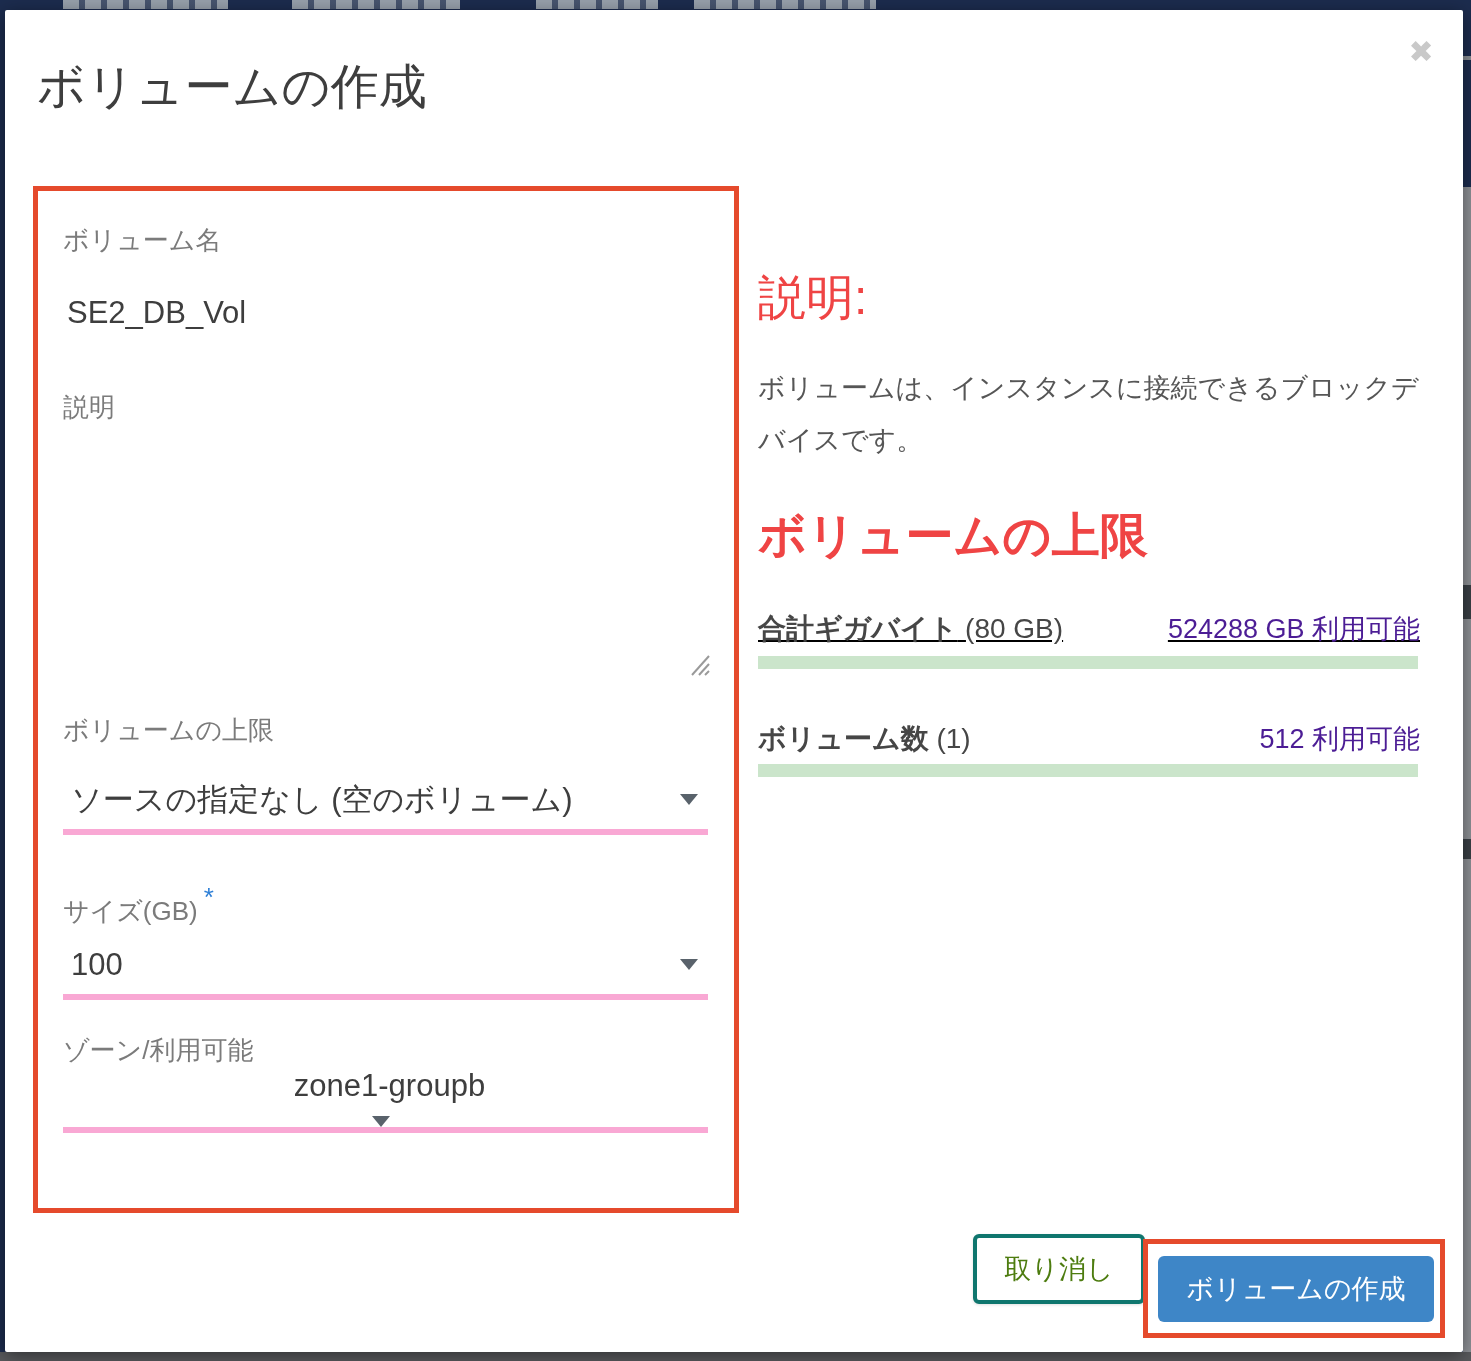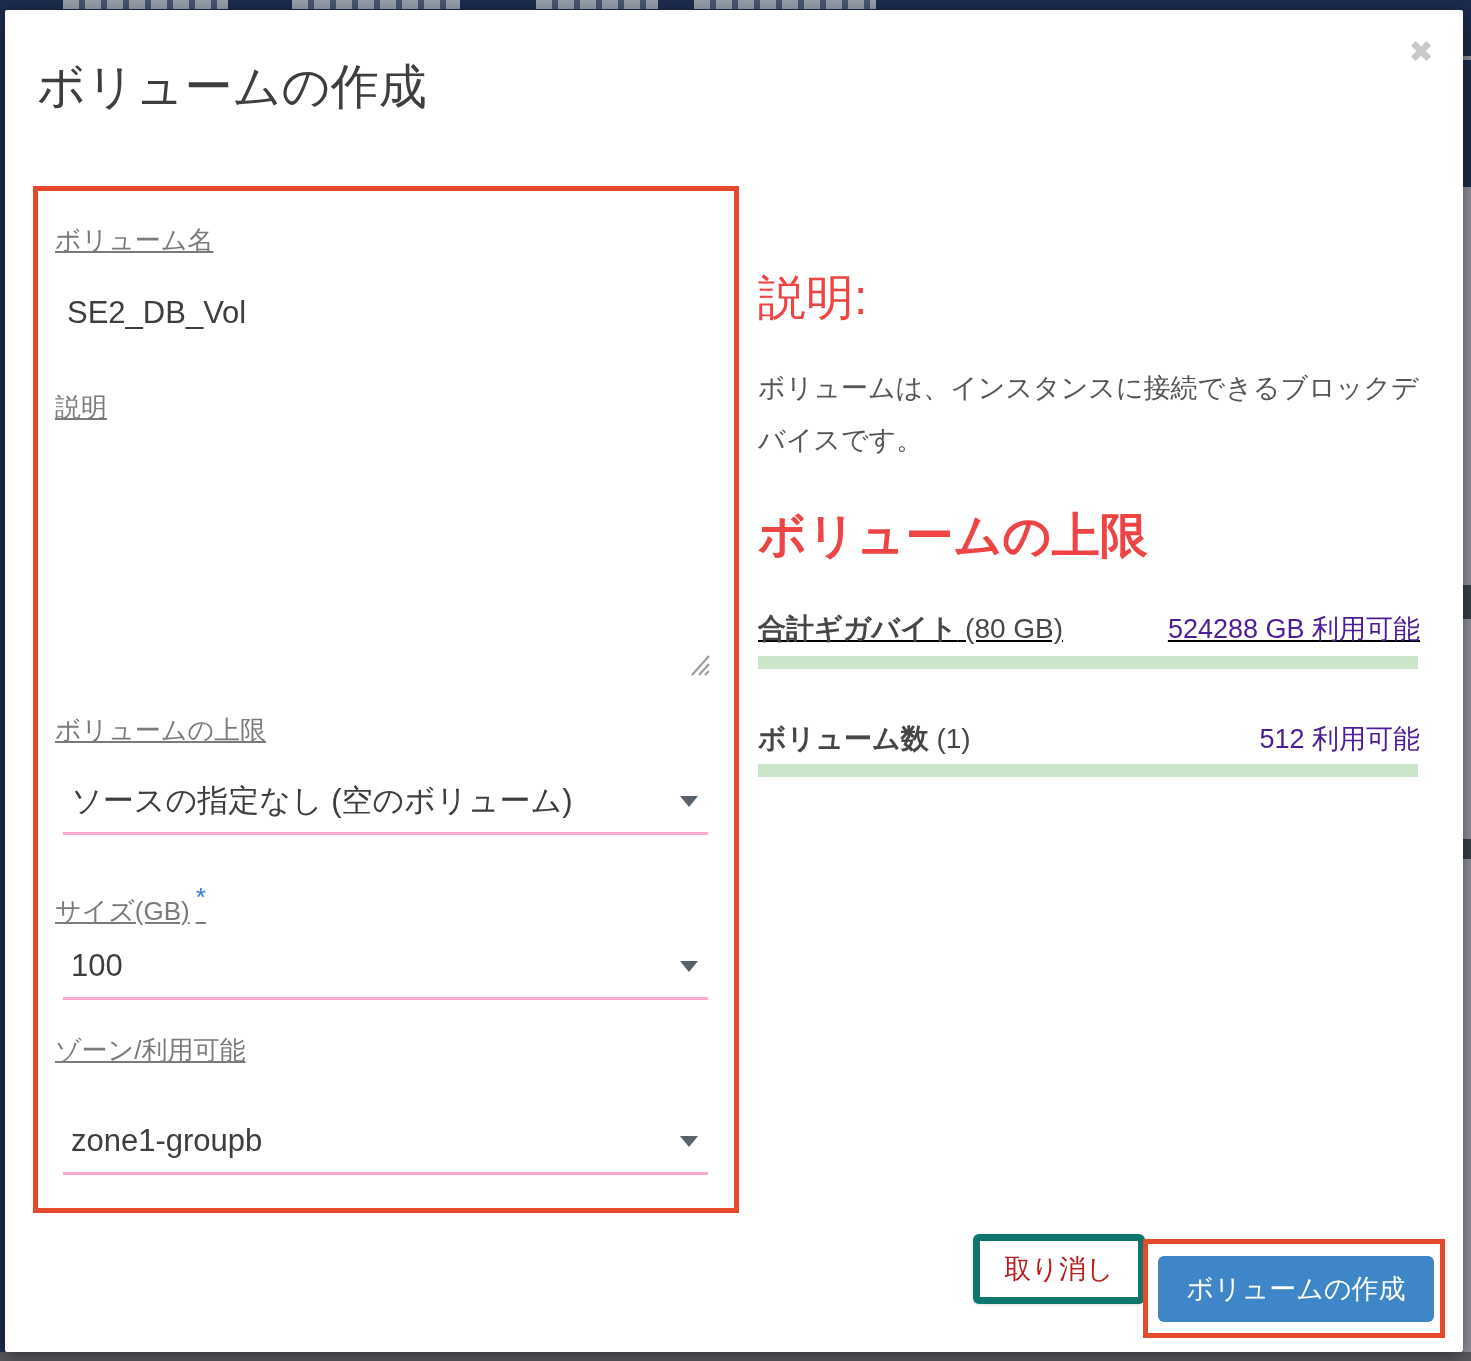--- a/index.html
+++ b/index.html
@@ -20,22 +20,22 @@
   .modal-title{left:32px;top:42px;font-size:48px;line-height:70px;color:#3e3e3e;}
   .close-btn{top:22px;left:1396px;width:40px;height:40px;font-size:30px;line-height:40px;
              font-weight:bold;color:#c9c9c9;text-align:center;cursor:pointer;}
 
   
   .annot{border:5px solid #e54a2c;box-sizing:border-box;pointer-events:none;}
   .annot-form{left:28px;top:176px;width:706px;height:1027px;}
   .annot-submit{left:1138px;top:1229px;width:302px;height:99px;}
 
   
-  .f-label{left:50px;font-size:26px;line-height:30px;color:#7b7b7b;text-decoration:underline;}
-  .f-underline{border-bottom:3px solid #f9a8d4;box-sizing:border-box;}
+  .f-label{left:58px;font-size:26px;line-height:30px;color:#7b7b7b;}
+  .f-underline{border-bottom:6px solid #f9a8d4;box-sizing:border-box;}
   .f-input{left:58px;width:645px;height:62px;border:none;outline:none;background:transparent;
            font-family:inherit;font-size:31px;color:#3e3e3e;padding:0 0 6px 4px;}
   .f-textarea{left:58px;width:645px;height:238px;border:none;outline:none;background:transparent;
               resize:none;font-family:inherit;font-size:29px;color:#3e3e3e;}
   .f-select{left:58px;width:645px;height:65px;display:flex;align-items:center;cursor:pointer;}
   .f-select .val{font-size:31px;color:#3e3e3e;padding-left:8px;flex:1;}
   .caret{width:0;height:0;border-left:9px solid transparent;border-right:9px solid transparent;
          border-top:11px solid #59626b;margin-right:10px;}
   .req{color:#2e7fd6;font-size:26px;vertical-align:14px;margin-left:6px;}
   .resize-handle{left:683px;top:642px;}
@@ -46,22 +46,22 @@
   .quota-row{left:753px;width:662px;display:flex;justify-content:space-between;align-items:baseline;}
   .quota-name{font-size:28px;color:#464646;}
   .quota-name b{font-weight:bold;}
   .quota-avail{font-size:27px;color:#4c1d95;}
   .quota-bar{left:753px;width:660px;height:13px;background:#cbe5cb;overflow:hidden;}
   .quota-bar .used{height:100%;background:#6fbf73;}
 
   
   .btn{display:flex;align-items:center;justify-content:center;border-radius:6px;
        font-size:27px;cursor:pointer;box-sizing:border-box;}
-  .btn-cancel{left:968px;top:1224px;width:172px;height:70px;background:#fff;color:#b91c1c;
-              border:7px solid #0f766e;box-shadow:0 1px 3px rgba(0,0,0,.12);}
+  .btn-cancel{left:968px;top:1224px;width:172px;height:70px;background:#fff;color:#4d7c0f;
+              border:4px solid #0f766e;box-shadow:0 1px 3px rgba(0,0,0,.12);}
   .btn-submit{left:1153px;top:1246px;width:276px;height:66px;background:#3e86c7;color:#fff;}
 </style>
 </head>
 <body>
 
 <div id="app">
 
   <div class="abs nav-frag" style="left:63px;width:165px;"></div>
   <div class="abs nav-frag" style="left:292px;width:168px;"></div>
   <div class="abs nav-frag" style="left:536px;width:122px;"></div>
@@ -99,21 +99,21 @@
 
     <div class="abs f-label" style="top:872px;">
       <span>サイズ(GB)</span><span class="req">*</span>
     </div>
     <div class="abs f-select f-underline" style="top:925px;">
       <span class="val">100</span>
       <span class="caret"></span>
     </div>
 
     <div class="abs f-label" style="top:1025px;">ゾーン/利用可能</div>
-    <div class="abs f-select f-underline" style="top:1100px;">
+    <div class="abs f-select f-underline" style="top:1058px;flex-direction:column;">
       <span class="val">zone1-groupb</span>
       <span class="caret"></span>
     </div>
 
     <div class="abs annot annot-form"></div>
 
     <div class="abs h-heading" style="top:252px;">説明:</div>
     <div class="abs h-para">ボリュームは、インスタンスに接続できるブロックデバイスです。</div>
     <div class="abs h-heading" style="top:490px;font-weight:bold;">ボリュームの上限</div>
 

